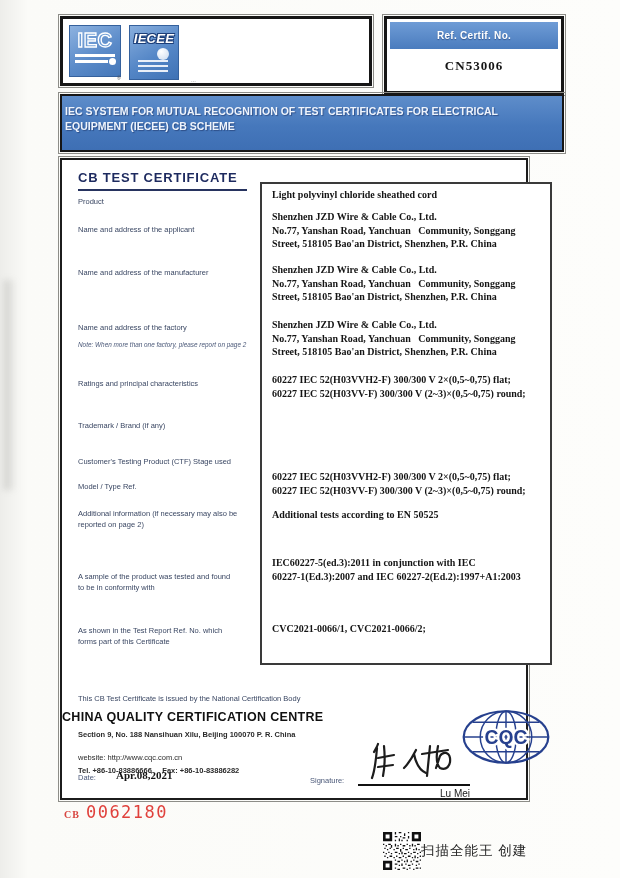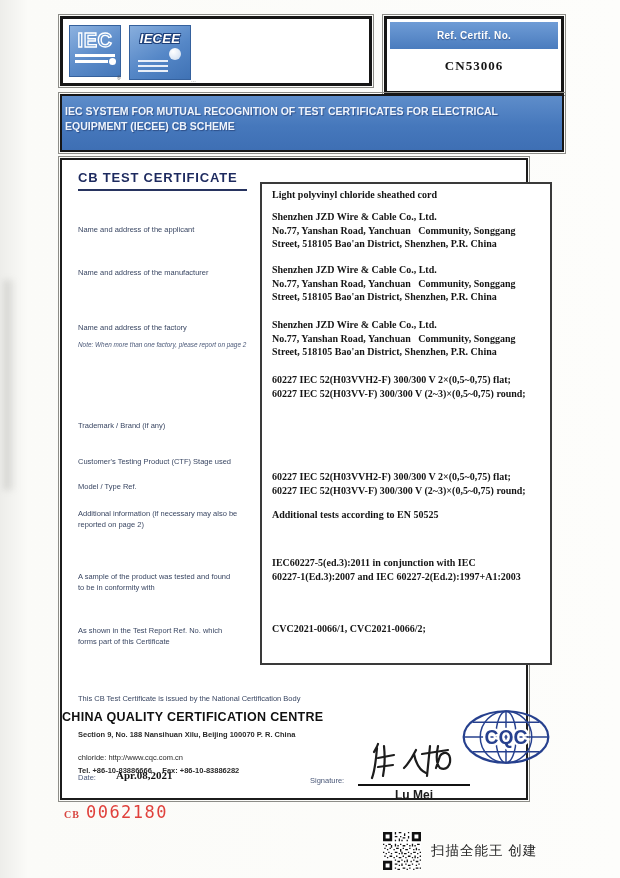--- a/index.html
+++ b/index.html
@@ -19,21 +19,21 @@
   .logo-box{left:60px;top:16px;width:312px;height:70px;}
   .iec-sq{position:absolute;left:6px;top:6px;width:52px;height:52px;
     background:linear-gradient(150deg,#8db2e0 0%,#5b8bc9 55%,#4477b9 100%);
     border:1px solid #35619d;box-sizing:border-box;}
   .iec-txt{font-weight:bold;font-size:20px;line-height:22px;text-align:center;
     color:#6d9bd4;-webkit-text-stroke:1.3px #fff;letter-spacing:.5px;margin-top:3px;}
   .iec-bar{height:3px;background:#fff;margin:3px 5px 0 5px;position:relative;}
   .iec-bar.b2{margin-right:12px;}
   .iec-dot{position:absolute;right:-8px;top:-2px;width:7px;height:7px;border-radius:50%;background:#fff;}
   .iec-reg{position:absolute;left:54px;top:56px;font-size:5px;color:#555;}
-  .iecee-sq{position:absolute;left:66px;top:6px;width:62px;height:55px;
+  .iecee-sq{position:absolute;left:66px;top:6px;width:50px;height:55px;
     background:linear-gradient(150deg,#88aedd 0%,#5587c7 55%,#3f72b5 100%);
     border:1px solid #35619d;box-sizing:border-box;}
   .iecee-txt{font-weight:bold;font-style:italic;font-size:13px;text-align:center;color:#fff;
     margin-top:5px;letter-spacing:.3px;
     text-shadow:1px 1px 0 #1c3e78,-1px -1px 0 #1c3e78,1px -1px 0 #1c3e78,-1px 1px 0 #1c3e78;}
   .fig-head{position:absolute;right:9px;top:22px;width:12px;height:12px;border-radius:50%;
     background:radial-gradient(circle at 35% 30%,#fff,#c9d9ee);}
   .fig-bars{position:absolute;left:8px;bottom:7px;width:30px;}
   .fig-bars span{display:block;height:2.5px;background:#e9eff8;margin-top:2.5px;}
   .iecee-dots{position:absolute;left:128px;top:58px;font-size:6px;color:#666;}
@@ -64,30 +64,30 @@
     font-weight:bold;font-size:10px;line-height:13.5px;color:#141414;white-space:pre-wrap;}
   
   .issued{position:absolute;left:16px;top:534px;font-size:7.5px;color:#3a4763;}
   .ncb-name{position:absolute;left:0;top:550px;font-size:12.5px;font-weight:bold;
     letter-spacing:.3px;color:#101010;}
   .ncb-line{position:absolute;left:16px;font-size:7.5px;font-weight:bold;color:#2a2a2a;}
   .date-lbl,.sig-lbl{position:absolute;font-size:7.5px;color:#4a5878;}
   .date-val{position:absolute;left:54px;top:609px;font-family:"Liberation Serif",serif;
     font-weight:bold;font-size:11px;color:#141414;}
   .sig-line{position:absolute;left:296px;top:624px;width:112px;border-top:2px solid #111;}
-  .sig-name{position:absolute;left:296px;top:628px;width:112px;text-align:center;
-    font-size:12px;font-weight:bold;color:#1a1a1a;}
+  .sig-name{position:absolute;left:296px;top:628px;width:112px;text-align:right;
+    font-size:10px;font-weight:normal;color:#1a1a1a;}
   .sig-svg{position:absolute;left:302px;top:578px;}
   .cqc-svg{position:absolute;left:398px;top:547px;}
   
   .stamp{position:absolute;left:64px;top:802px;color:#e0413c;}
   .stamp .cb{font-family:"Liberation Serif",serif;font-weight:bold;font-size:10px;
     letter-spacing:1px;margin-right:6px;color:#d8453f;}
   .stamp .num{font-family:"DejaVu Sans Mono",monospace;font-size:17px;letter-spacing:1.5px;}
-  .qr-row{position:absolute;left:383px;top:832px;display:flex;align-items:center;gap:10px;}
+  .qr-row{position:absolute;left:383px;top:832px;display:flex;align-items:center;}
   .qr-caption{font-size:13.5px;color:#262626;letter-spacing:1px;}
 </style>
 </head>
 <body>
 
 <div class="page">
   <div class="scan-streak"></div>
 
   <div class="hdr-box logo-box">
     <div class="iec-sq">
@@ -113,24 +113,26 @@
   <div class="hdr-box ref-box">
     <div class="ref-band">Ref. Certif. No.</div>
     <div class="ref-no">CN53006</div>
   </div>
 
   <div class="banner">IEC SYSTEM FOR MUTUAL RECOGNITION OF TEST CERTIFICATES FOR ELECTRICAL EQUIPMENT (IECEE) CB SCHEME</div>
 
   <div class="content-box">
     <div class="cb-title">CB TEST CERTIFICATE</div>
 
+    <div class="lbl" style="top:36px">Product</div>
     <div class="lbl" style="top:64px">Name and address of the applicant</div>
     <div class="lbl" style="top:107px">Name and address of the manufacturer</div>
     <div class="lbl" style="top:162px">Name and address of the factory</div>
     <div class="note" style="top:181px">Note: When more than one factory, please report on page 2</div>
+    <div class="lbl" style="top:218px">Ratings and principal characteristics</div>
     <div class="lbl" style="top:260px">Trademark / Brand (if any)</div>
     <div class="lbl" style="top:296px">Customer's Testing Product (CTF) Stage used</div>
     <div class="lbl" style="top:321px">Model / Type Ref.</div>
     <div class="lbl" style="top:348px">Additional information (if necessary may also be
 reported on page 2)</div>
     <div class="lbl" style="top:411px">A sample of the product was tested and found
 to be in conformity with</div>
     <div class="lbl" style="top:465px">As shown in the Test Report Ref. No. which
 forms part of this Certificate</div>
 
@@ -155,21 +157,21 @@
       <div class="val" style="top:438px">CVC2021-0066/1, CVC2021-0066/2;</div>
     </div>
 
     <div class="issued">This CB Test Certificate is issued by the National Certification Body</div>
     <div class="ncb-name">CHINA QUALITY CERTIFICATION CENTRE</div>
     <div class="ncb-line" style="top:570px">Section 9, No. 188 Nansihuan Xilu, Beijing 100070 P. R. China</div>
     <div class="ncb-line" style="top:606px">
       <span>Tel. +86-10-83886666</span>&nbsp;&nbsp;&nbsp;&nbsp;
       <span>Fax: +86-10-83886282</span>
     </div>
-    <div class="ncb-line" style="top:593px;font-weight:normal">chloride: http://www.cqc.com.cn</div>
+    <div class="ncb-line" style="top:593px;font-weight:normal">website: http://www.cqc.com.cn</div>
 
     <div class="date-lbl" style="left:16px;top:613px">Date:</div>
     <div class="date-val">Apr.08,2021</div>
 
     <div class="sig-lbl" style="left:248px;top:616px">Signature:</div>
     <svg class="sig-svg" width="100" height="46" viewBox="0 0 100 46">
       <g fill="none" stroke="#1c1c1c" stroke-width="2.2" stroke-linecap="round">
         <path d="M10 14 C12 10, 13 9, 14 6 M13 10 C12 22, 11 32, 8 40"></path>
         <path d="M20 8 C21 18, 21 28, 19 38"></path>
         <path d="M14 20 L30 17"></path>

